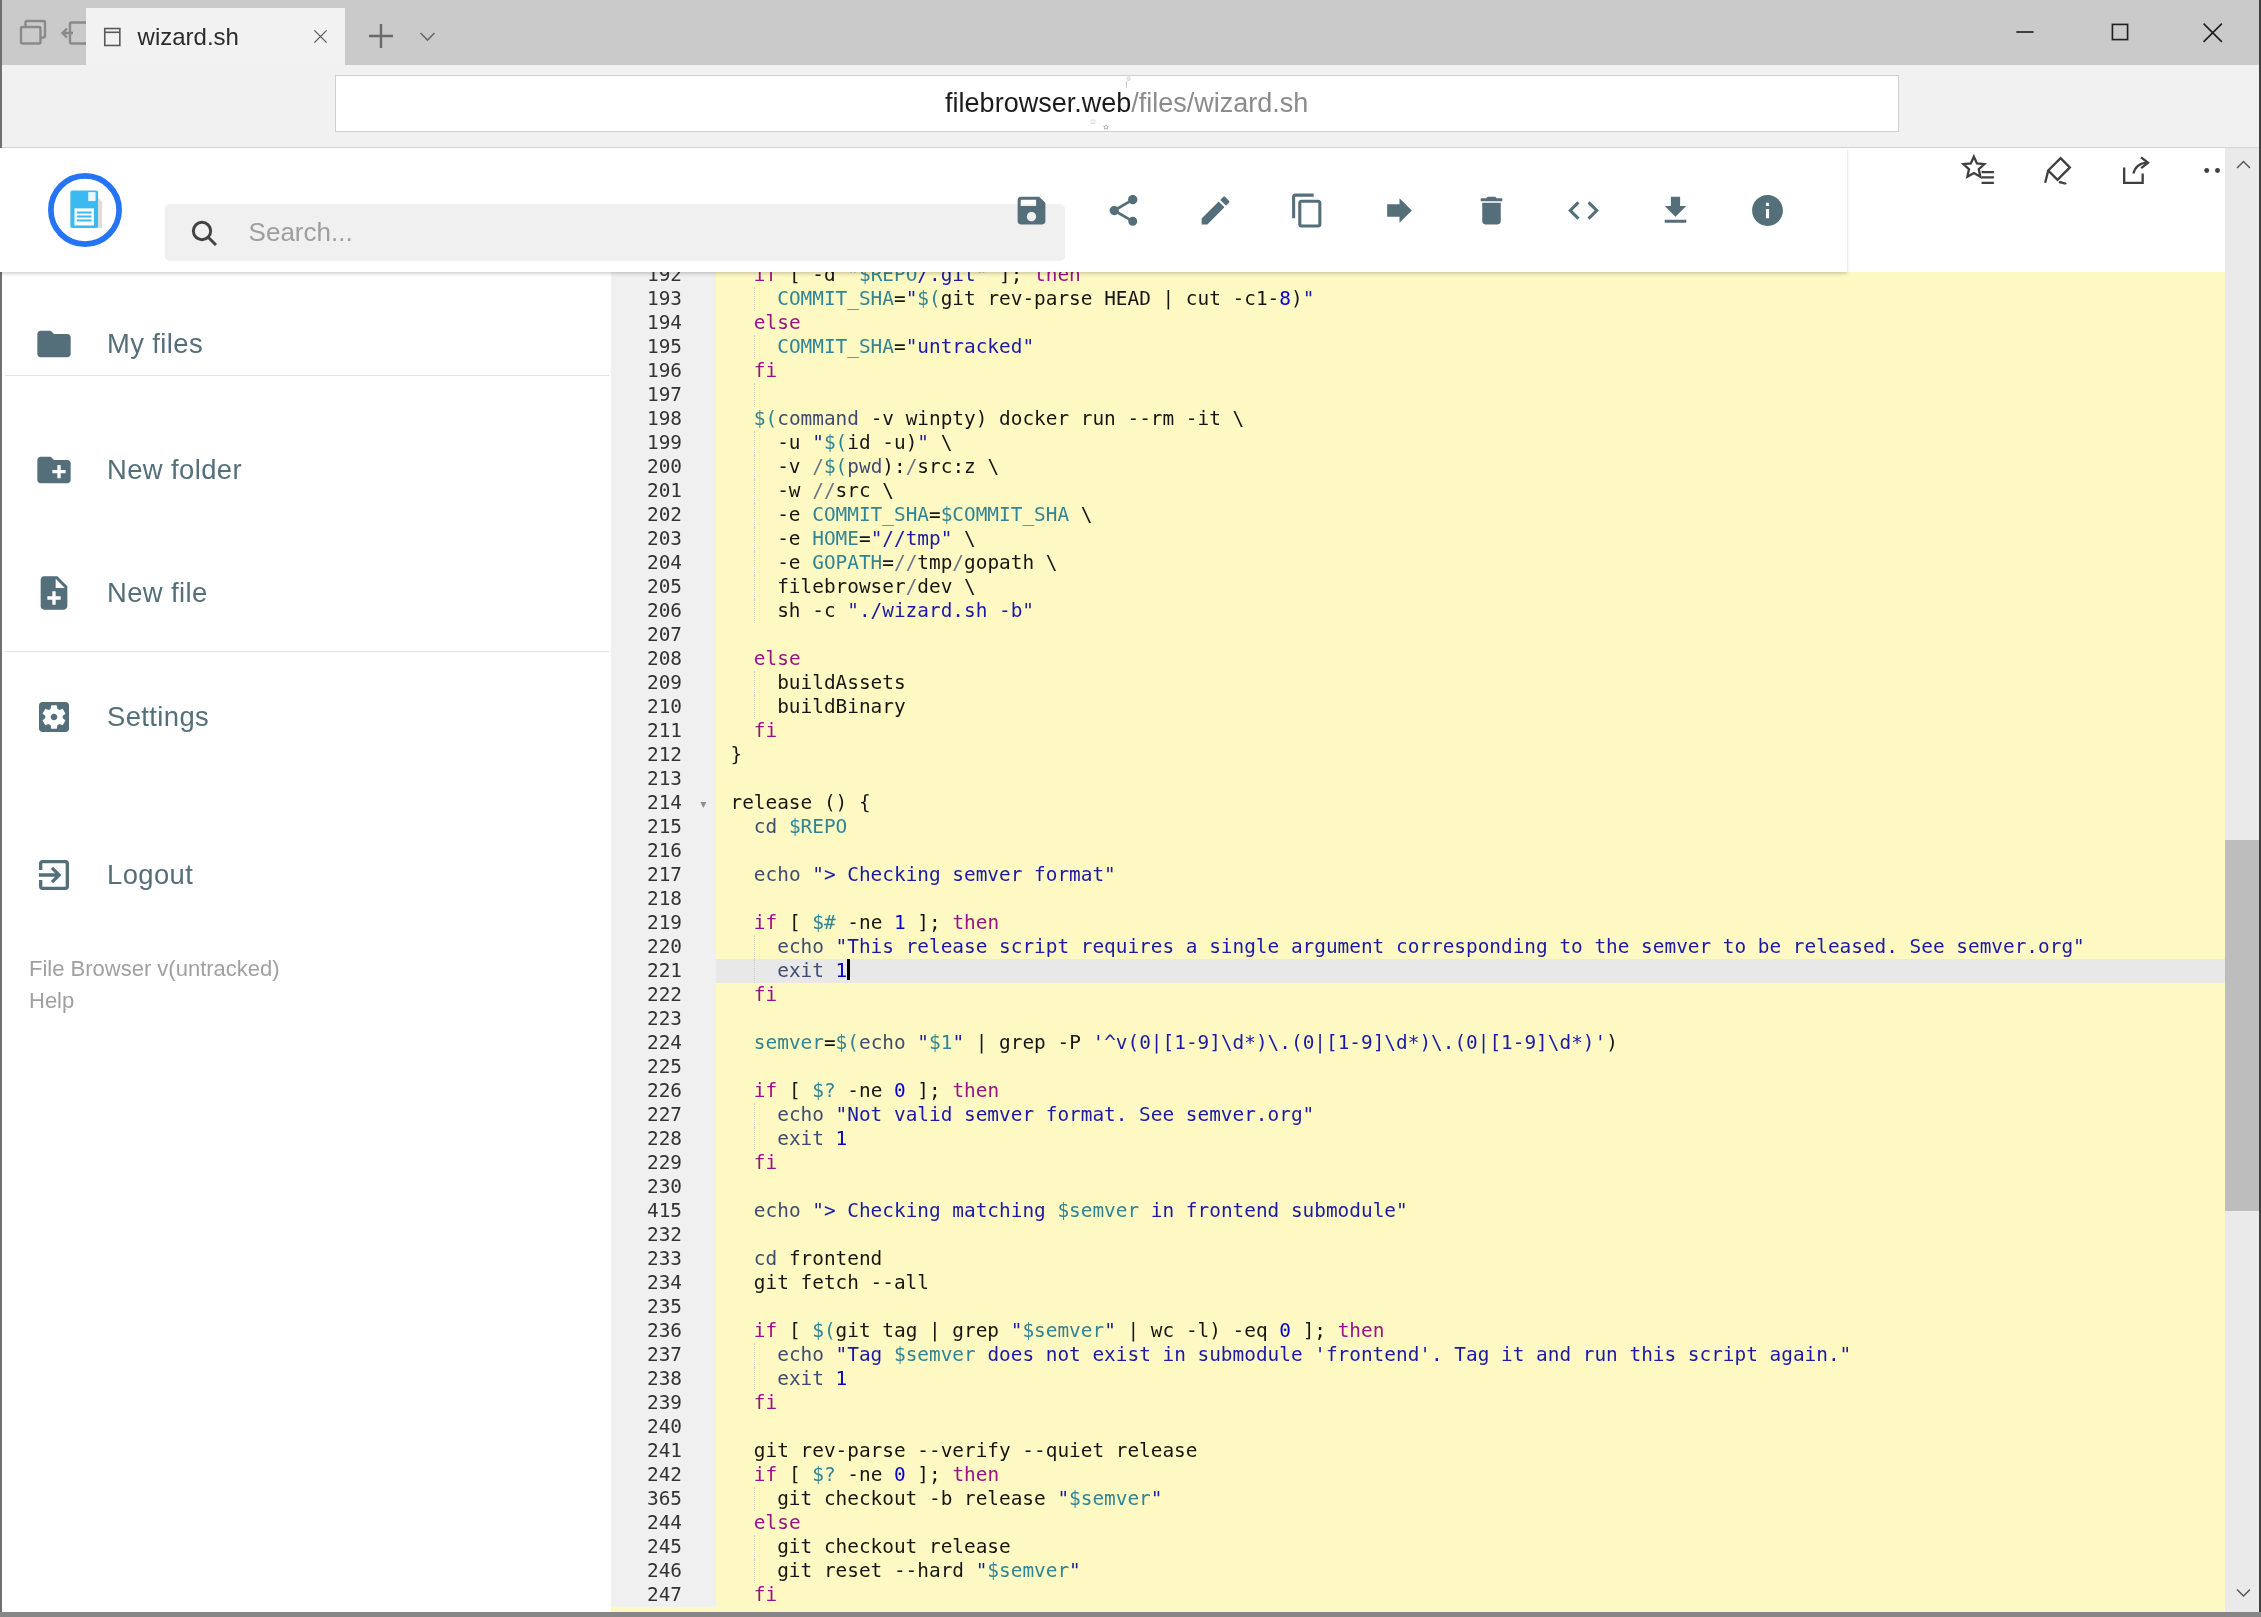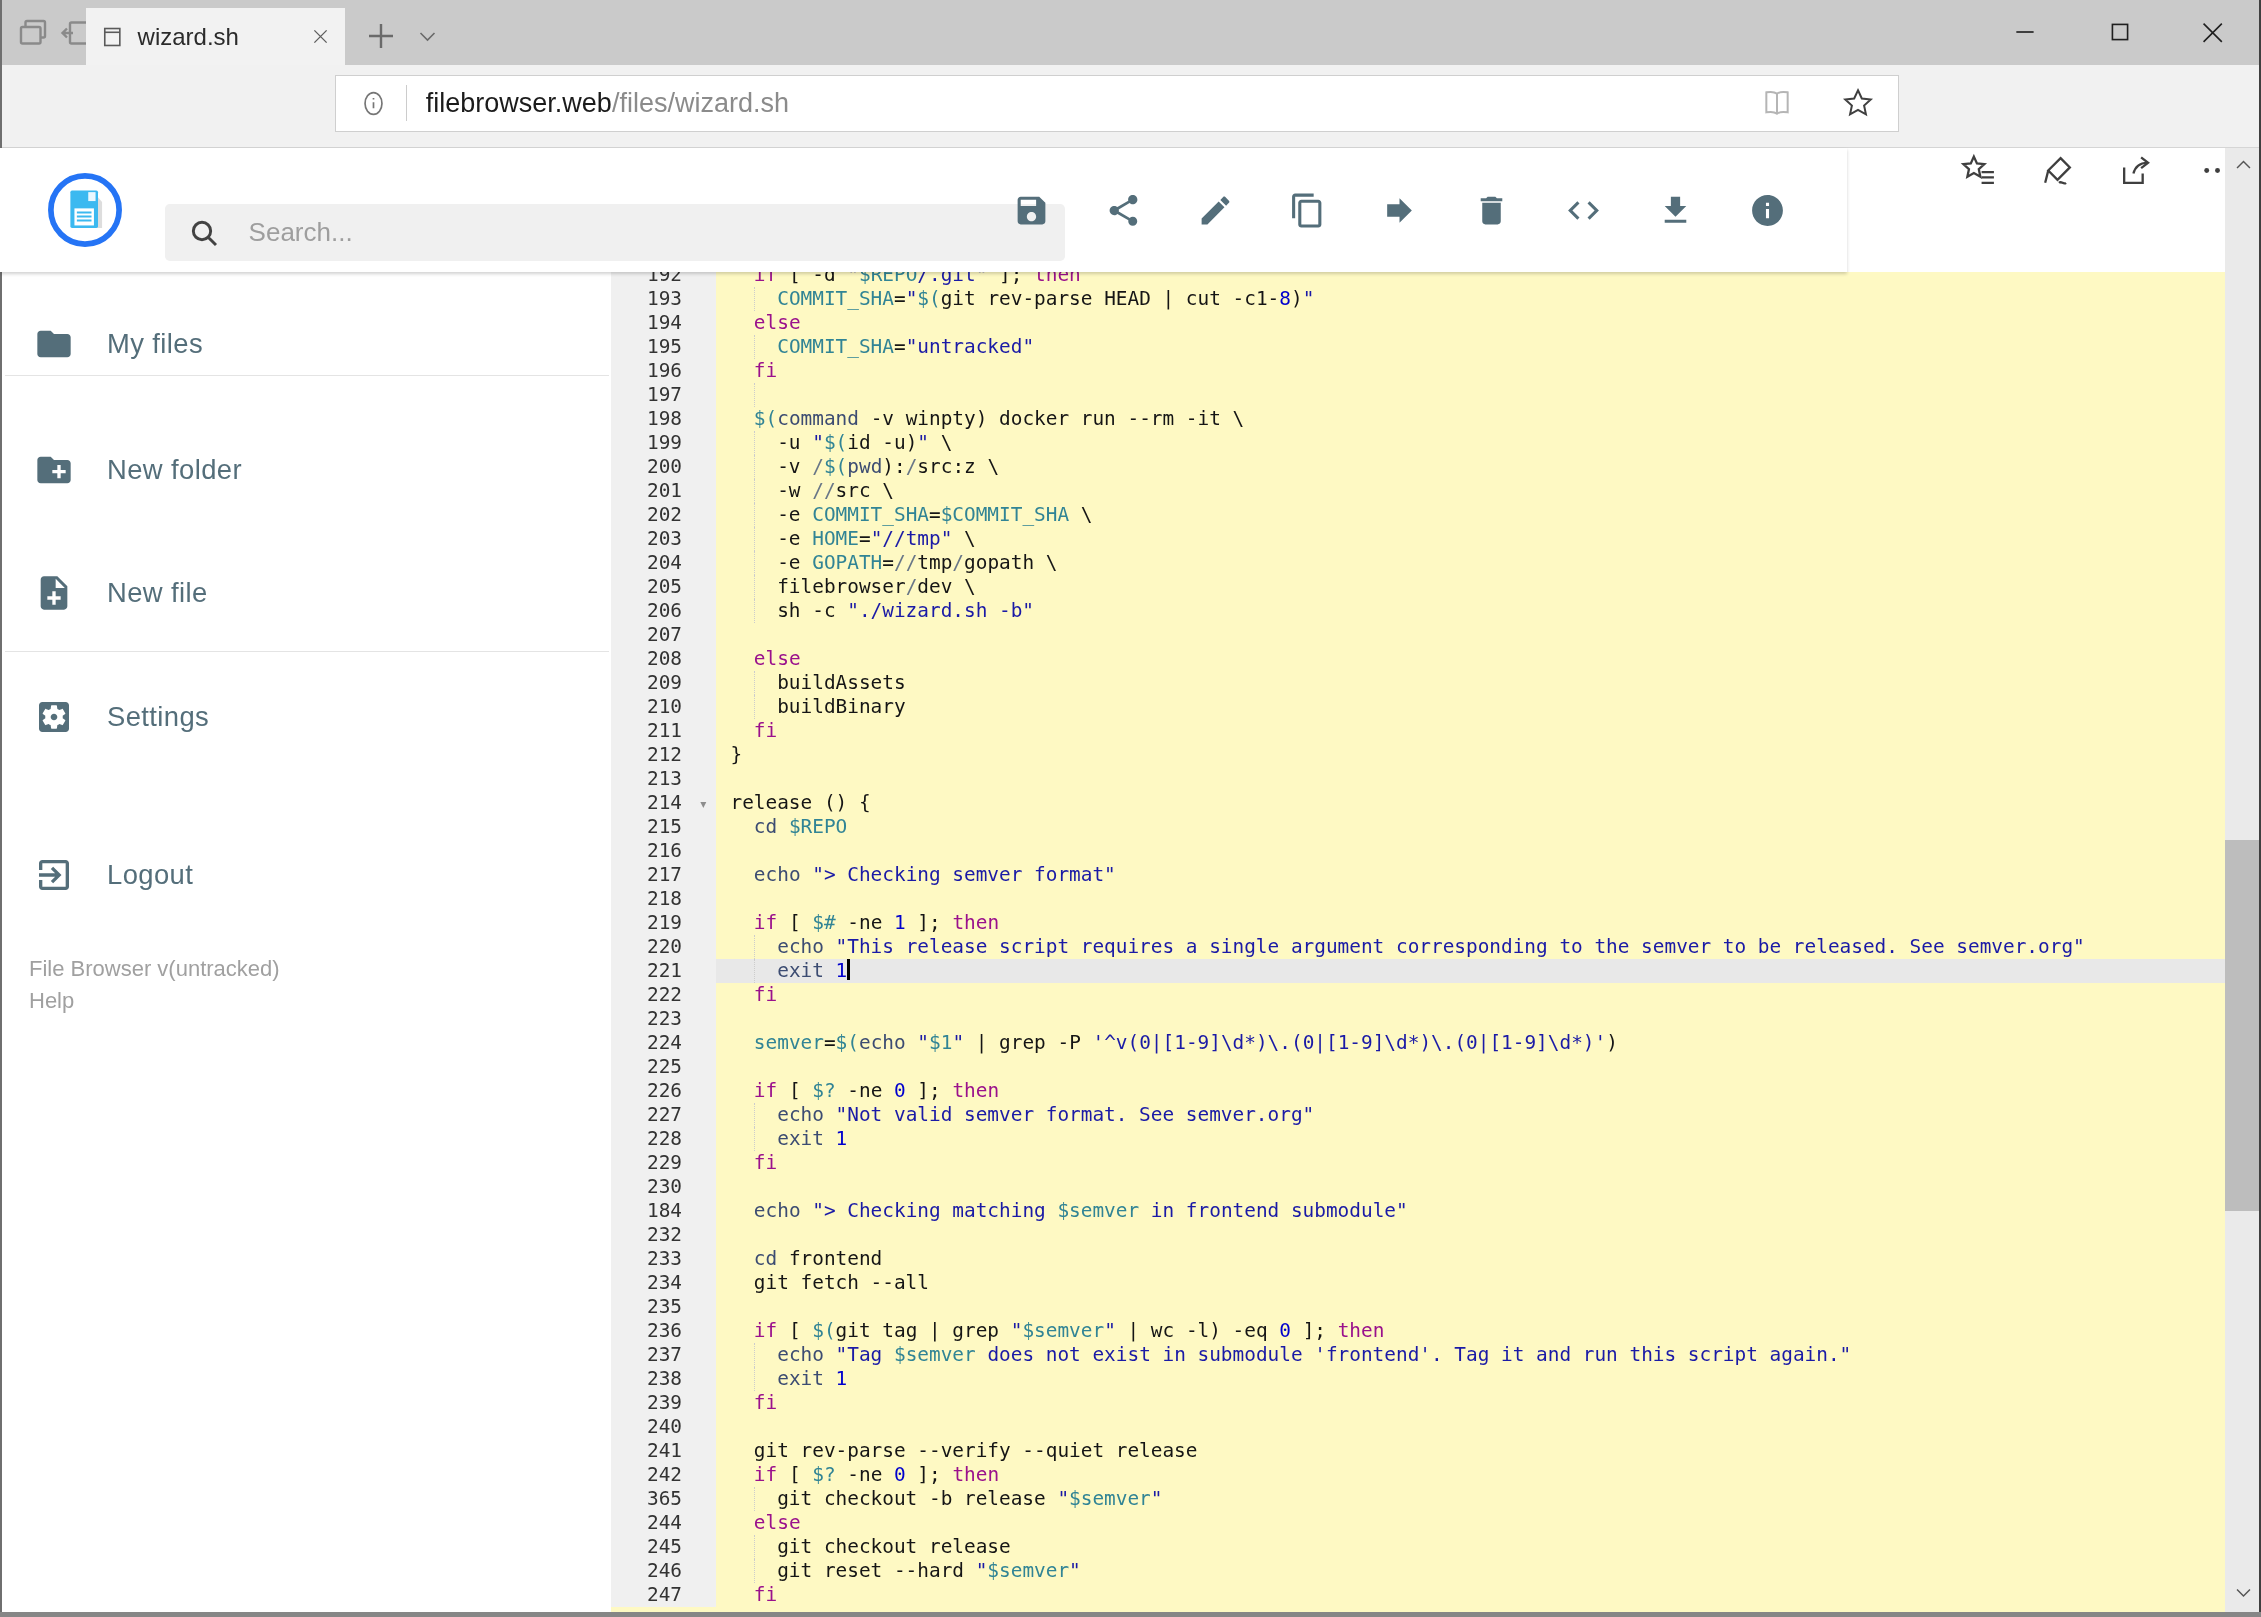--- a/index.html
+++ b/index.html
@@ -9,21 +9,21 @@
 
   
   #titlebar { position:absolute; left:0; top:0; width:2261px; height:65px; background:#cacaca;padding-left:35px; }
   .tb-icon { position:absolute; top:14.5px; width:36px; height:36px; }
   .tab { position:absolute; left:86px; top:8px; width:259px; height:57px; background:#f2f2f2; display:flex; align-items:center; padding:0 14.5px; }
   .tab-title { font-size:24px; color:#2b2b2b; margin-left:14.5px; flex:1; white-space:nowrap; }
   .winctl { position:absolute; top:11.3px; width:45px; height:42px; display:flex; align-items:center; justify-content:center; }
 
   #navbar { position:absolute; left:0; top:65px; width:2261px; height:83px; background:#f1f1f1; border-bottom:0.8px solid #d5d5d5; }
   .nav-icon { position:absolute; top:87px; width:37px; height:37px; }
-  #addressbar { position:absolute; left:335px; top:9.7px; width:1564px; height:57px; background:#fff; border:0.8px solid #cfcfcf; display:flex; align-items:center; }
+  #addressbar { position:absolute; left:335px; top:9.7px; width:1564px; height:57px; background:#fff; border:0.8px solid #cfcfcf; display:flex; align-items:center;flex-direction:column; }
   #addressbar .divider { width:0.8px; height:36px; background:#cccccc; margin:0 0 0 0; }
   .url { font-size:27px; margin-left:19.4px; white-space:nowrap; }
   .url .host { color:#1b1b1b; }
   .url .path { color:#8b8b8b; }
 
   
   #appheader { position:absolute; left:0; top:148px; width:1847px; height:124px; background:#fff; box-shadow:0 1.6px 3.2px rgba(0,0,0,0.18); z-index:5; }
   #logo { position:absolute; left:46px; top:23.4px; width:78px; height:78px; }
   #searchbar { position:absolute; left:165px; top:56px; width:900px; height:57px; background:#f0f0f0; border-radius:4.8px; display:flex; align-items:center; }
   #searchbar svg { margin-left:22.6px; }
@@ -414,21 +414,21 @@
         </div>
         <div class="cl-row">
           <div class="gut">229</div>
           <div class="codec"><span class="tk-p">  </span><span class="tk-k">fi</span></div>
         </div>
         <div class="cl-row">
           <div class="gut">230</div>
           <div class="codec"></div>
         </div>
         <div class="cl-row">
-          <div class="gut">184</div>
+          <div class="gut">415</div>
           <div class="codec"><span class="tk-p">  </span><span class="tk-b">echo</span><span class="tk-p"> </span><span class="tk-s">"&gt; Checking matching </span><span class="tk-v">$semver</span><span class="tk-s"> in frontend submodule"</span></div>
         </div>
         <div class="cl-row">
           <div class="gut">232</div>
           <div class="codec"></div>
         </div>
         <div class="cl-row">
           <div class="gut">233</div>
           <div class="codec"><span class="tk-p">  </span><span class="tk-b">cd</span><span class="tk-p"> frontend</span></div>
         </div>

